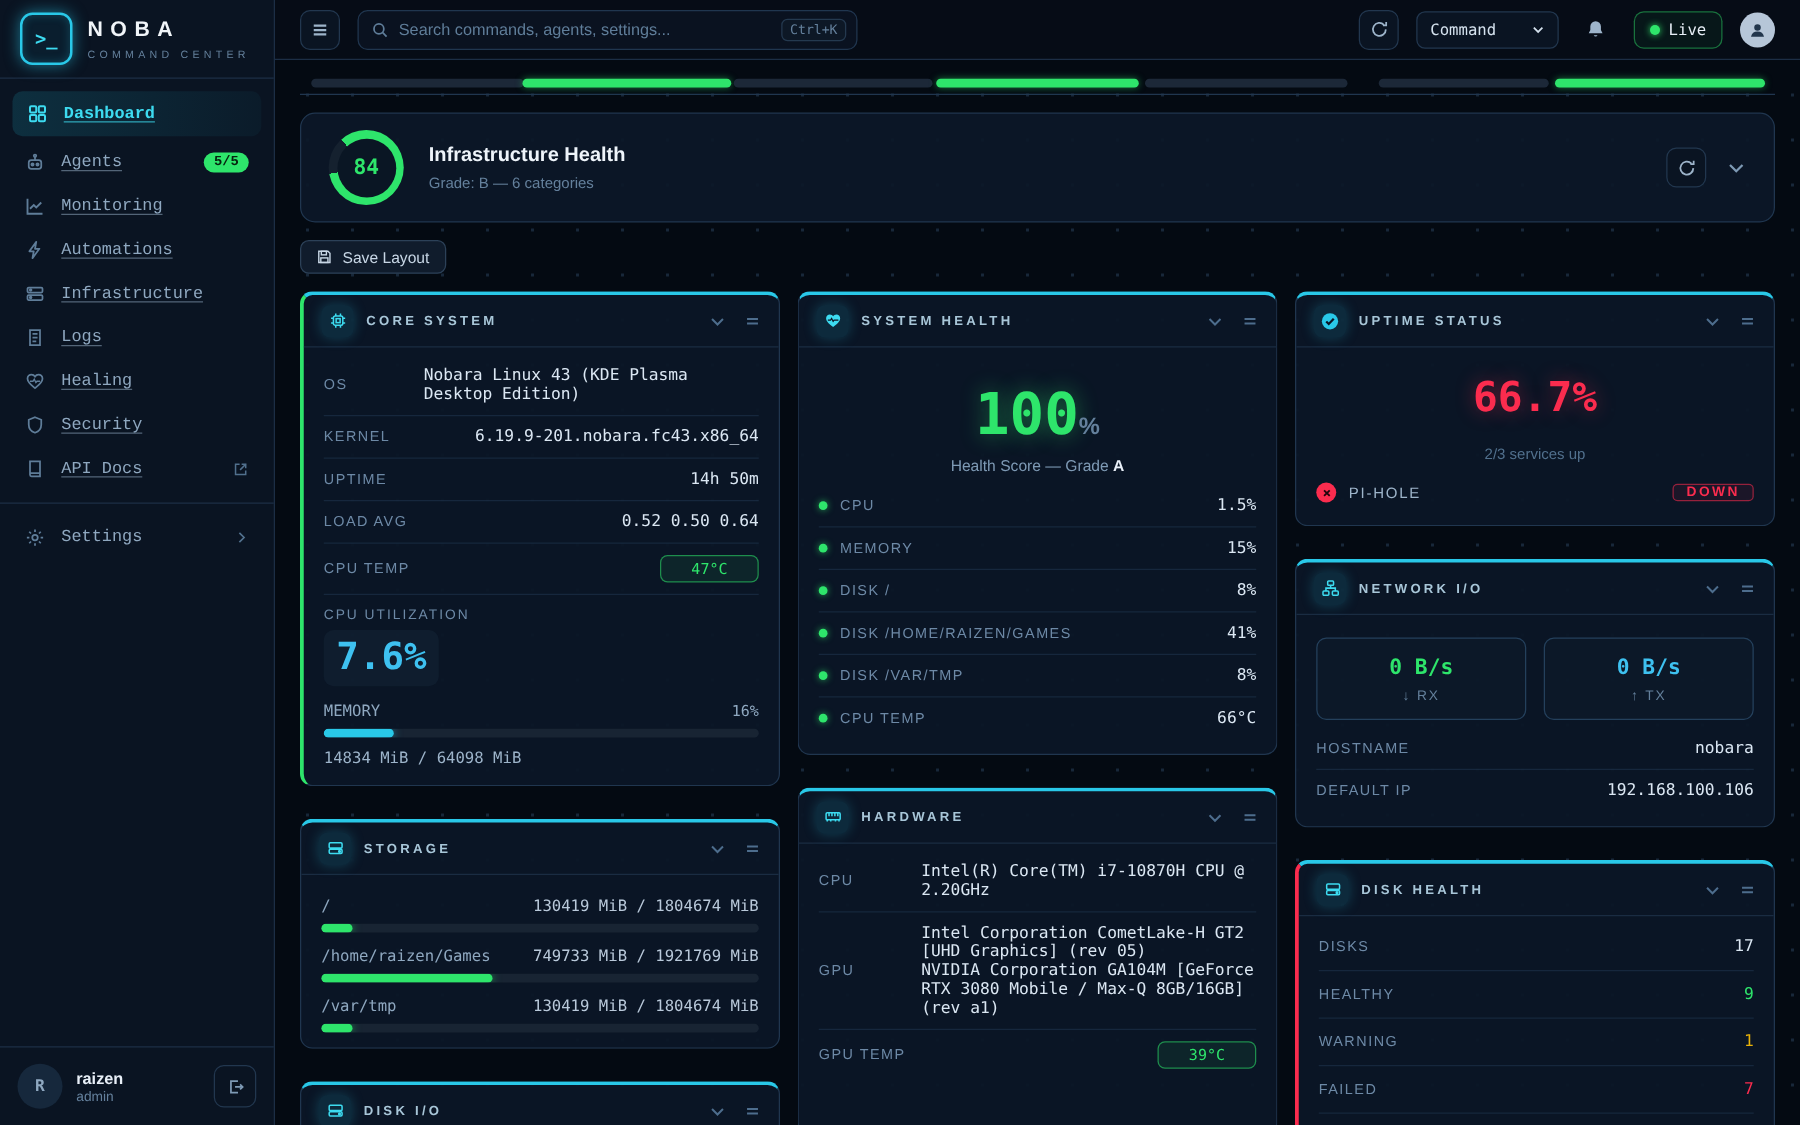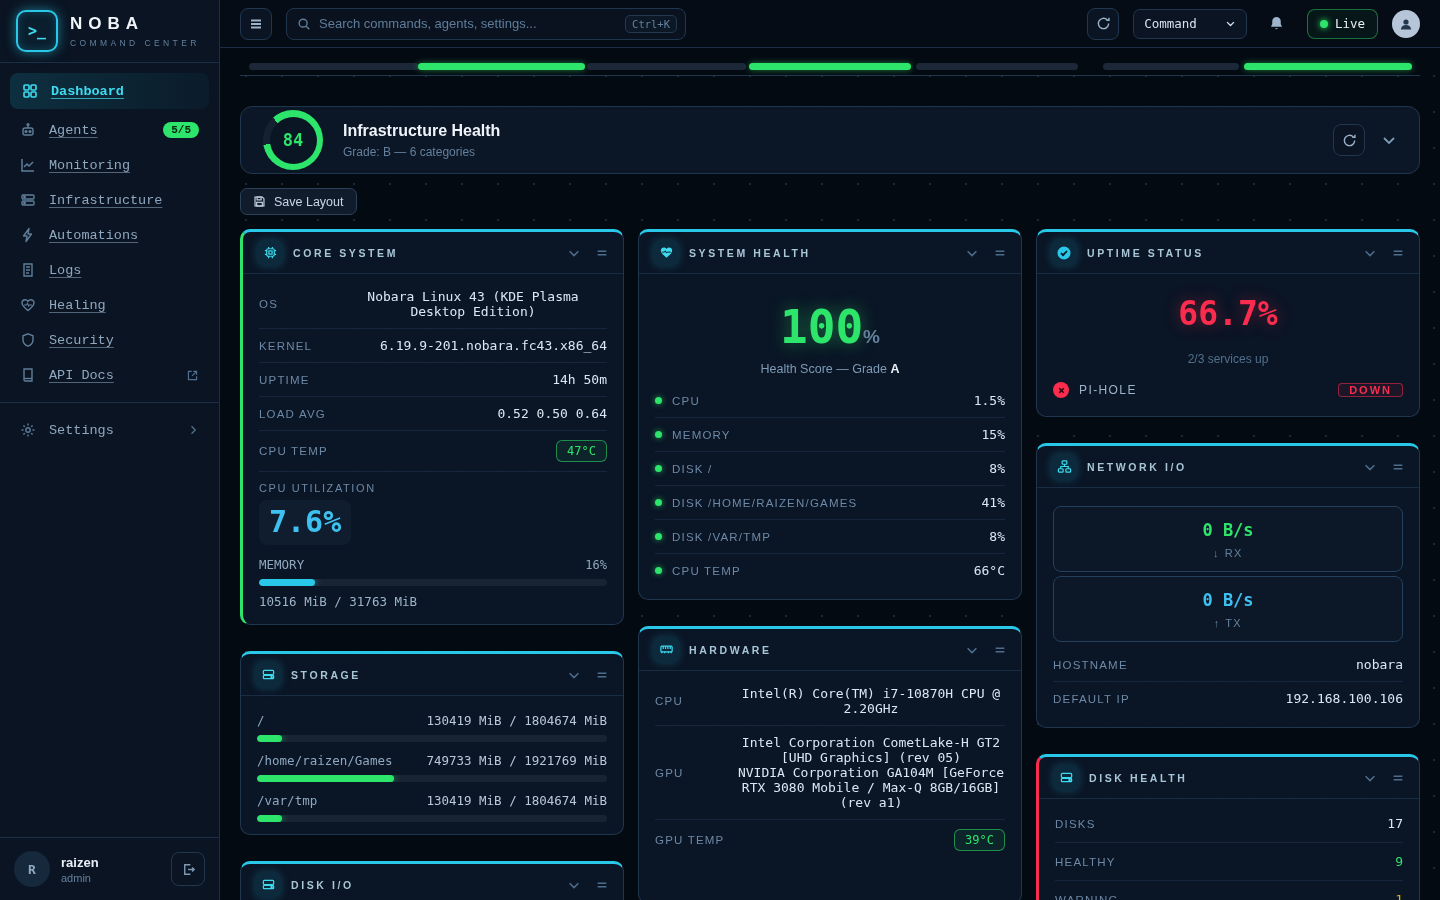--- a/index.html
+++ b/index.html
@@ -74,21 +74,21 @@
     background-color:#040a12;
     background-image:radial-gradient(rgba(66,100,140,.33) 1.1px, transparent 1.6px);
     background-size:36px 36px; background-position:8px 10px; }
 
   .top-strip { position:relative; height:16px; margin-top:12px; border-bottom:1px solid #1e3answer354f;
     border-bottom:1px solid #20364f; }
   .seg { position:absolute; top:3px; height:7px; border-radius:999px; }
   .seg.dim { background:#1c2838; }
   .seg.green { background:#2ee56b; box-shadow:0 0 6px rgba(46,229,107,.5); }
 
-  .banner { margin-top:30px; height:68px; background:rgba(12,24,40,.92); border:1px solid #20364f;
+  .banner { margin-top:14px; height:88px; background:rgba(12,24,40,.92); border:1px solid #20364f;
     border-radius:12px; display:flex; align-items:center; gap:20px; padding:0 22px; }
   .gauge { width:60px; height:60px; border-radius:50%;
     background:conic-gradient(from 318deg, #2ee56b 0 84%, #15212f 84% 100%);
     display:flex; align-items:center; justify-content:center; flex:0 0 auto; }
   .gauge-inner { width:47px; height:47px; border-radius:50%; background:#0a1624;
     display:flex; align-items:center; justify-content:center;
     font-family:"DejaVu Sans Mono", monospace; font-weight:bold; font-size:17px; color:#2ee56b; }
   .banner-title { font-size:16px; font-weight:bold; color:#eef4fa; }
   .banner-sub { font-size:12px; color:#64809c; margin-top:5px; }
   .banner-actions { margin-left:auto; display:flex; align-items:center; gap:16px; color:#7e9ab5; }
@@ -111,25 +111,25 @@
     box-shadow:0 0 10px rgba(41,200,232,.25); }
   .card-title { font-size:10.5px; font-weight:bold; letter-spacing:2.6px; color:#a8c6d8; }
   .card-head .tools { margin-left:auto; display:flex; align-items:center; gap:14px; color:#4d6d8d; }
   .card-body { padding:6px 16px 12px; }
 
   .kv { display:flex; align-items:center; justify-content:space-between; gap:14px;
     padding:9px 0; border-bottom:1px solid rgba(38,62,90,.45); }
   .kv:last-child { border-bottom:none; }
   .kv .k { font-size:11.5px; letter-spacing:1.2px; color:#6d89a6; flex:0 0 auto; }
   .kv .v { font-family:"DejaVu Sans Mono", monospace; font-size:13px; color:#dbe7f3;
-    text-align:center; white-space:pre-line; }
+    text-align:left; white-space:pre-line; }
   .kv.tall { align-items:center; }
   .temp-badge { font-family:"DejaVu Sans Mono", monospace; font-size:12px; color:#2ee56b;
     border:1px solid rgba(46,229,107,.55); background:rgba(46,229,107,.08);
-    border-radius:6px; padding:3px 10px; }
+    border-radius:6px; padding:3px 24px; }
 
   .sect-label { font-size:11px; letter-spacing:1.6px; color:#6d89a6; margin-top:10px; }
   .big-cyan { display:inline-block; margin-top:6px; font-family:"DejaVu Sans Mono", monospace;
     font-weight:bold; font-size:30px; color:#3ec1f0; background:rgba(20,36,54,.55);
     padding:4px 10px 6px; border-radius:8px; }
   .mem-row { display:flex; justify-content:space-between; align-items:baseline; margin-top:12px; }
   .mem-row .k { font-family:"DejaVu Sans Mono", monospace; font-size:12.5px; color:#8fa8c0; }
   .mem-row .v { font-family:"DejaVu Sans Mono", monospace; font-size:12px; color:#8fa8c0; }
   .bar { height:7px; border-radius:999px; background:#182433; margin-top:7px; overflow:hidden; }
   .bar > span { display:block; height:100%; border-radius:999px; }
@@ -151,21 +151,21 @@
     color:#fb2c4e; text-shadow:0 0 16px rgba(251,44,78,.4); text-align:center; padding-top:14px; }
   .uptime-sub { text-align:center; font-size:12px; color:#51708d; margin-top:19px; }
   .svc-row { display:flex; align-items:center; margin-top:14px; padding:2px 0 6px; }
   .xcircle { width:16px; height:16px; border-radius:50%; background:#fb2c4e; color:#140309;
     display:flex; align-items:center; justify-content:center; margin-right:10px; flex:0 0 auto; }
   .svc-name { font-size:12px; letter-spacing:1.4px; color:#9db4ca; }
   .down-badge { margin-left:auto; font-size:11px; font-weight:bold; letter-spacing:2px; color:#fb2c4e;
     border:1px solid rgba(251,44,78,.55); background:rgba(251,44,78,.07); border-radius:4px;
     padding:0 10px; cursor:default; }
 
-  .net-boxes { display:flex; gap:4px; margin-top:12px;flex-direction:column; }
+  .net-boxes { display:flex; gap:14px; margin-top:12px; }
   .net-box { flex:1; border:1px solid #24405c; border-radius:8px; background:rgba(14,26,43,.6);
     text-align:center; padding:13px 0 12px; }
   .net-val { font-family:"DejaVu Sans Mono", monospace; font-weight:bold; font-size:17px; }
   .net-val.rx { color:#2ee56b; }
   .net-val.tx { color:#3ec1f0; }
   .net-sub { font-size:11px; letter-spacing:1.5px; color:#64809c; margin-top:7px; }
 
   .mount { margin-top:11px; }
   .mount-row { display:flex; justify-content:space-between; align-items:baseline; }
   .mount-path { font-family:"DejaVu Sans Mono", monospace; font-size:12.5px; color:#8fa8c0; }
@@ -220,35 +220,35 @@
           <svg width="16" height="16" viewBox="0 0 16 16" fill="none" stroke="currentColor" stroke-width="1.5">
               <path d="M2 2v12h12"></path>
               <path d="M4 10l3-3 2 2 4-4"></path>
             </svg>
         </span>
         <span class="lbl">Monitoring</span>
       </div>
       <div class="nav-item">
         <span class="nicon">
           <svg width="16" height="16" viewBox="0 0 16 16" fill="none" stroke="currentColor" stroke-width="1.4">
+              <path d="M9 1.5L3.5 9H7l-1 5.5L11.5 7H8l1-5.5z" stroke-linejoin="round"></path>
+            </svg>
+        </span>
+        <span class="lbl">Automations</span>
+      </div>
+      <div class="nav-item">
+        <span class="nicon">
+          <svg width="16" height="16" viewBox="0 0 16 16" fill="none" stroke="currentColor" stroke-width="1.4">
               <rect x="2" y="3" width="12" height="4" rx="1"></rect>
               <rect x="2" y="9" width="12" height="4" rx="1"></rect>
               <circle cx="4.5" cy="5" r="0.7" fill="currentColor"></circle>
               <circle cx="4.5" cy="11" r="0.7" fill="currentColor"></circle>
             </svg>
         </span>
         <span class="lbl">Infrastructure</span>
-      </div>
-      <div class="nav-item">
-        <span class="nicon">
-          <svg width="16" height="16" viewBox="0 0 16 16" fill="none" stroke="currentColor" stroke-width="1.4">
-              <path d="M9 1.5L3.5 9H7l-1 5.5L11.5 7H8l1-5.5z" stroke-linejoin="round"></path>
-            </svg>
-        </span>
-        <span class="lbl">Automations</span>
       </div>
       <div class="nav-item">
         <span class="nicon">
           <svg width="16" height="16" viewBox="0 0 16 16" fill="none" stroke="currentColor" stroke-width="1.4">
               <path d="M4 2h8v12H4z"></path>
               <path d="M6 5h4M6 8h4M6 11h3"></path>
             </svg>
         </span>
         <span class="lbl">Logs</span>
       </div>
@@ -483,21 +483,21 @@
                 </div>
               <div class="sect-label">CPU UTILIZATION</div>
               <div><span class="big-cyan">7.6%</span></div>
               <div class="mem-row">
                 <span class="k">MEMORY</span>
                 <span class="v">16%</span>
               </div>
               <div class="bar">
                   <span class="fill-cyan" style="width: 16%;"></span>
                 </div>
-              <div class="mem-detail">10516 MiB / 31763 MiB</div>
+              <div class="mem-detail">14834 MiB / 64098 MiB</div>
             </div>
           </section>
 
           <section class="card" style="min-height:172px">
             <div class="card-head">
               <span class="chip">
                 <svg width="15" height="15" viewBox="0 0 16 16" fill="none" stroke="currentColor" stroke-width="1.3">
                     <rect x="2.5" y="3.5" width="11" height="4.5" rx="1"></rect>
                     <rect x="2.5" y="9" width="11" height="3.5" rx="1"></rect>
                     <circle cx="11.3" cy="10.8" r="0.7" fill="currentColor"></circle>

